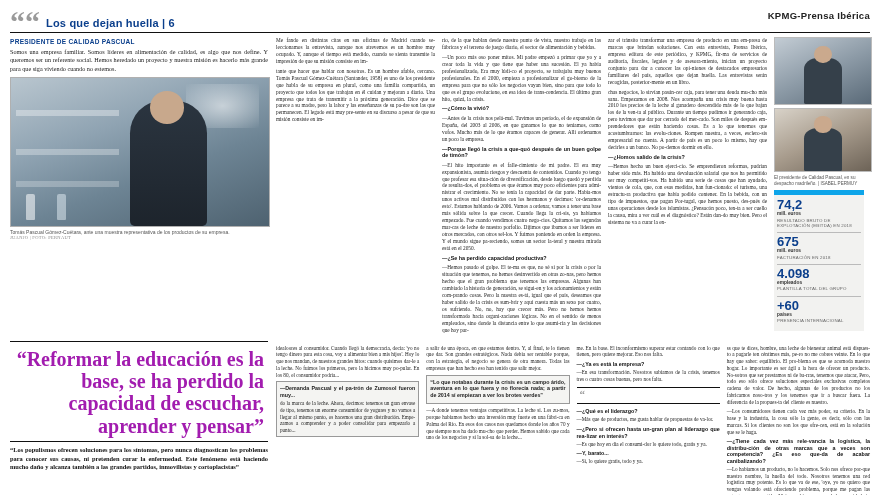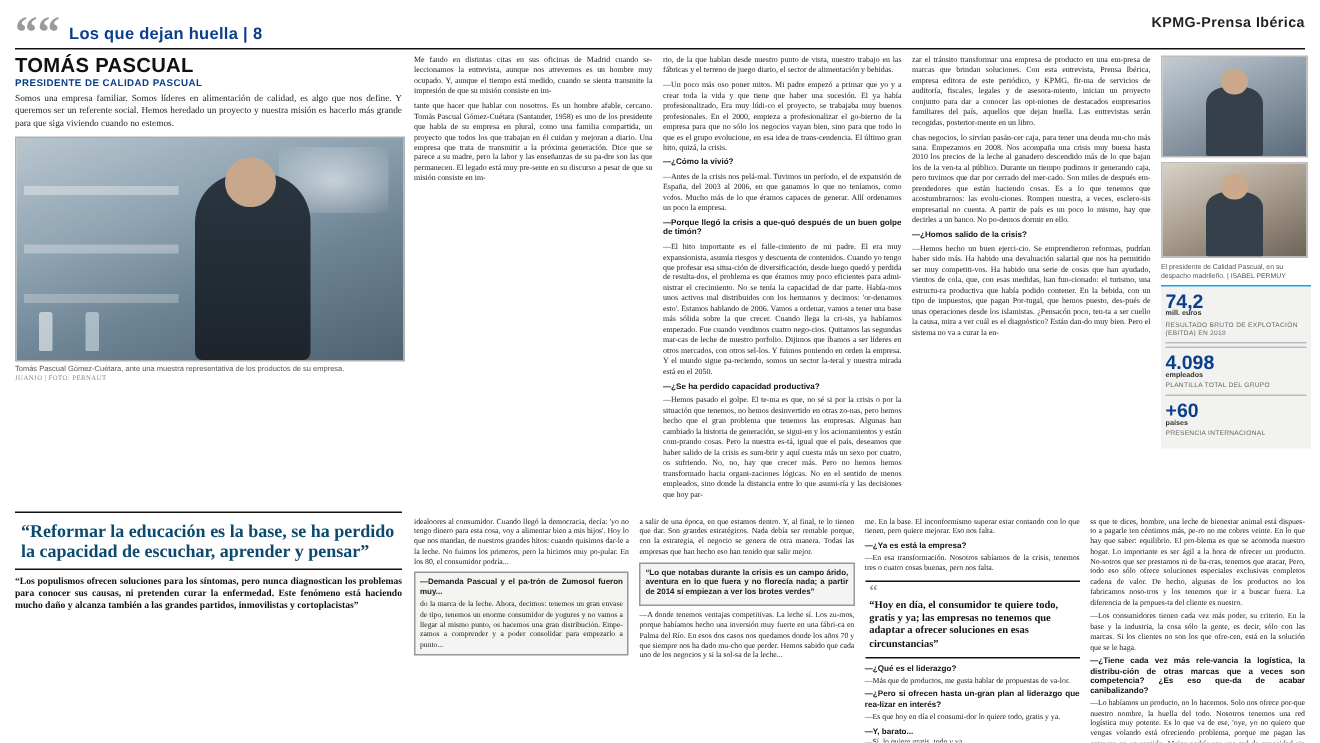--- a/index.html
+++ b/index.html
@@ -243,23 +243,23 @@
   .rp-cap {
     font-family: "Liberation Sans", sans-serif;
     font-size: 4.6px;
     color: #555;
     line-height: 1.25;
     margin-bottom: 4px;
   }
 
   
   .infobox {
-    width: 100px;
+    width: 90px;
     background: #f2f2f0;
-    border-top: 1px solid #0ea5e9;
+    border-top: 5px solid #0ea5e9;
     padding: 3px 3px 4px 3px;
     box-sizing: border-box;
     margin-bottom: 3px;
   }
   .kpi {
     text-align: left;
     margin-bottom: 4px;
   }
   .kpi-value {
     font-family: "Liberation Sans", sans-serif;
@@ -296,25 +296,25 @@
     gap: 8px;
     margin-top: 4px;
     align-items: flex-start;
   }
   .pull-left {
     width: 258px;
     flex: 0 0 258px;
   }
   .pullquote {
     font-family: "Liberation Serif", serif;
-    font-size: 12px;
+    font-size: 20px;
     font-weight: 700;
     line-height: 1.12;
-    color: #0c4a6e;
-    text-align: left;
+    color: #a21caf;
+    text-align: right;
     padding: 6px 4px 4px 4px;
     border-top: 1px solid #111;
     border-bottom: 1px solid #111;
   }
   .pull-sub {
     font-family: "Liberation Serif", serif;
     font-size: 6.4px;
     line-height: 1.3;
     text-align: justify;
     margin-top: 4px;
@@ -382,29 +382,28 @@
   }
 </style>
 </head>
 <body>
 
 <div class="page">
 
   <div class="masthead">
     <div class="masthead-left">
       <span class="quote-mark">““</span>
-      <span class="section-title">Los que dejan huella | 8</span>
+      <span class="section-title">Los que dejan huella | 6</span>
     </div>
     <div class="masthead-right">KPMG-Prensa Ibérica</div>
   </div>
 
   <div class="topblock">
 
     <div class="topblock-left">
-      <div class="person-name">TOMÁS PASCUAL</div>
       <div class="person-role">PRESIDENTE DE CALIDAD PASCUAL</div>
       <div class="lede">Somos una empresa familiar. Somos líderes en alimentación de calidad, es algo que nos define. Y queremos ser un referente social. Hemos heredado un proyecto y nuestra misión es hacerlo más grande para que siga viviendo cuando no estemos.</div>
 
       <div class="photo-main">
         <div class="ph-light"></div>
         <div class="ph-shelf"></div>
         <div class="ph-shelf2"></div>
         <div class="ph-shelf3"></div>
         <div class="ph-bottle"></div>
         <div class="ph-bottle2"></div>
@@ -448,20 +447,25 @@
         </div>
         <div class="rp-cap">El presidente de Calidad Pascual, en su despacho madrileño. | ISABEL PERMUY</div>
 
         <div class="infobox">
           <div class="kpi">
             <div class="kpi-value">74,2</div>
             <div class="kpi-unit">mill. euros</div>
             <div class="kpi-label">RESULTADO BRUTO DE EXPLOTACIÓN (EBITDA) EN 2018</div>
           </div>
           <div class="kpi-sep"></div>
+          <div class="kpi">
+            <div class="kpi-value">675</div>
+            <div class="kpi-unit">mill. euros</div>
+            <div class="kpi-label">FACTURACIÓN EN 2018</div>
+          </div>
           <div class="kpi-sep"></div>
           <div class="kpi">
             <div class="kpi-value">4.098</div>
             <div class="kpi-unit">empleados</div>
             <div class="kpi-label">PLANTILLA TOTAL DEL GRUPO</div>
           </div>
           <div class="kpi-sep"></div>
           <div class="kpi">
             <div class="kpi-value">+60</div>
             <div class="kpi-unit">países</div>
@@ -495,21 +499,20 @@
         </div>
         <p>—A donde tenemos ventajas competitivas. La leche sí. Los zu-mos, porque habíamos hecho una inversión muy fuerte en una fábri-ca en Palma del Río. En esos dos casos nos quedamos donde los años 70 y que siempre nos ha dado mu-cho que perder. Hemos sabido que cada uno de los negocios y si la sol-sa de la leche...</p>
       </div>
 
       <div class="bcol">
         <p>me. En la base. El inconformismo superar estar contando con lo que tienen, pero quiere mejorar. Eso nos falta.</p>
         <span class="subhead">—¿Ya es está la empresa?</span>
         <p>—En esa transformación. Nosotros sabíamos de la crisis, tenemos tres o cuatro cosas buenas, pero nos falta.</p>
         <div class="box-quote">
           <span class="qmark-small">“</span>
-          <div class="bq-text">“Hoy en día, el consumidor te quiere todo, gratis y ya; las empresas no tenemos que adaptar a ofrecer soluciones en esas circunstancias”</div>
         </div>
         <span class="subhead">—¿Qué es el liderazgo?</span>
         <p>—Más que de productos, me gusta hablar de propuestas de va-lor.</p>
         <span class="subhead">—¿Pero si ofrecen hasta un-gran plan al liderazgo que rea-lizar en interés?</span>
         <p>—Es que hoy en día el consumi-dor lo quiere todo, gratis y ya.</p>
         <span class="subhead">—Y, barato...</span>
         <p>—Sí, lo quiere gratis, todo y ya.</p>
       </div>
 
       <div class="bcol">

